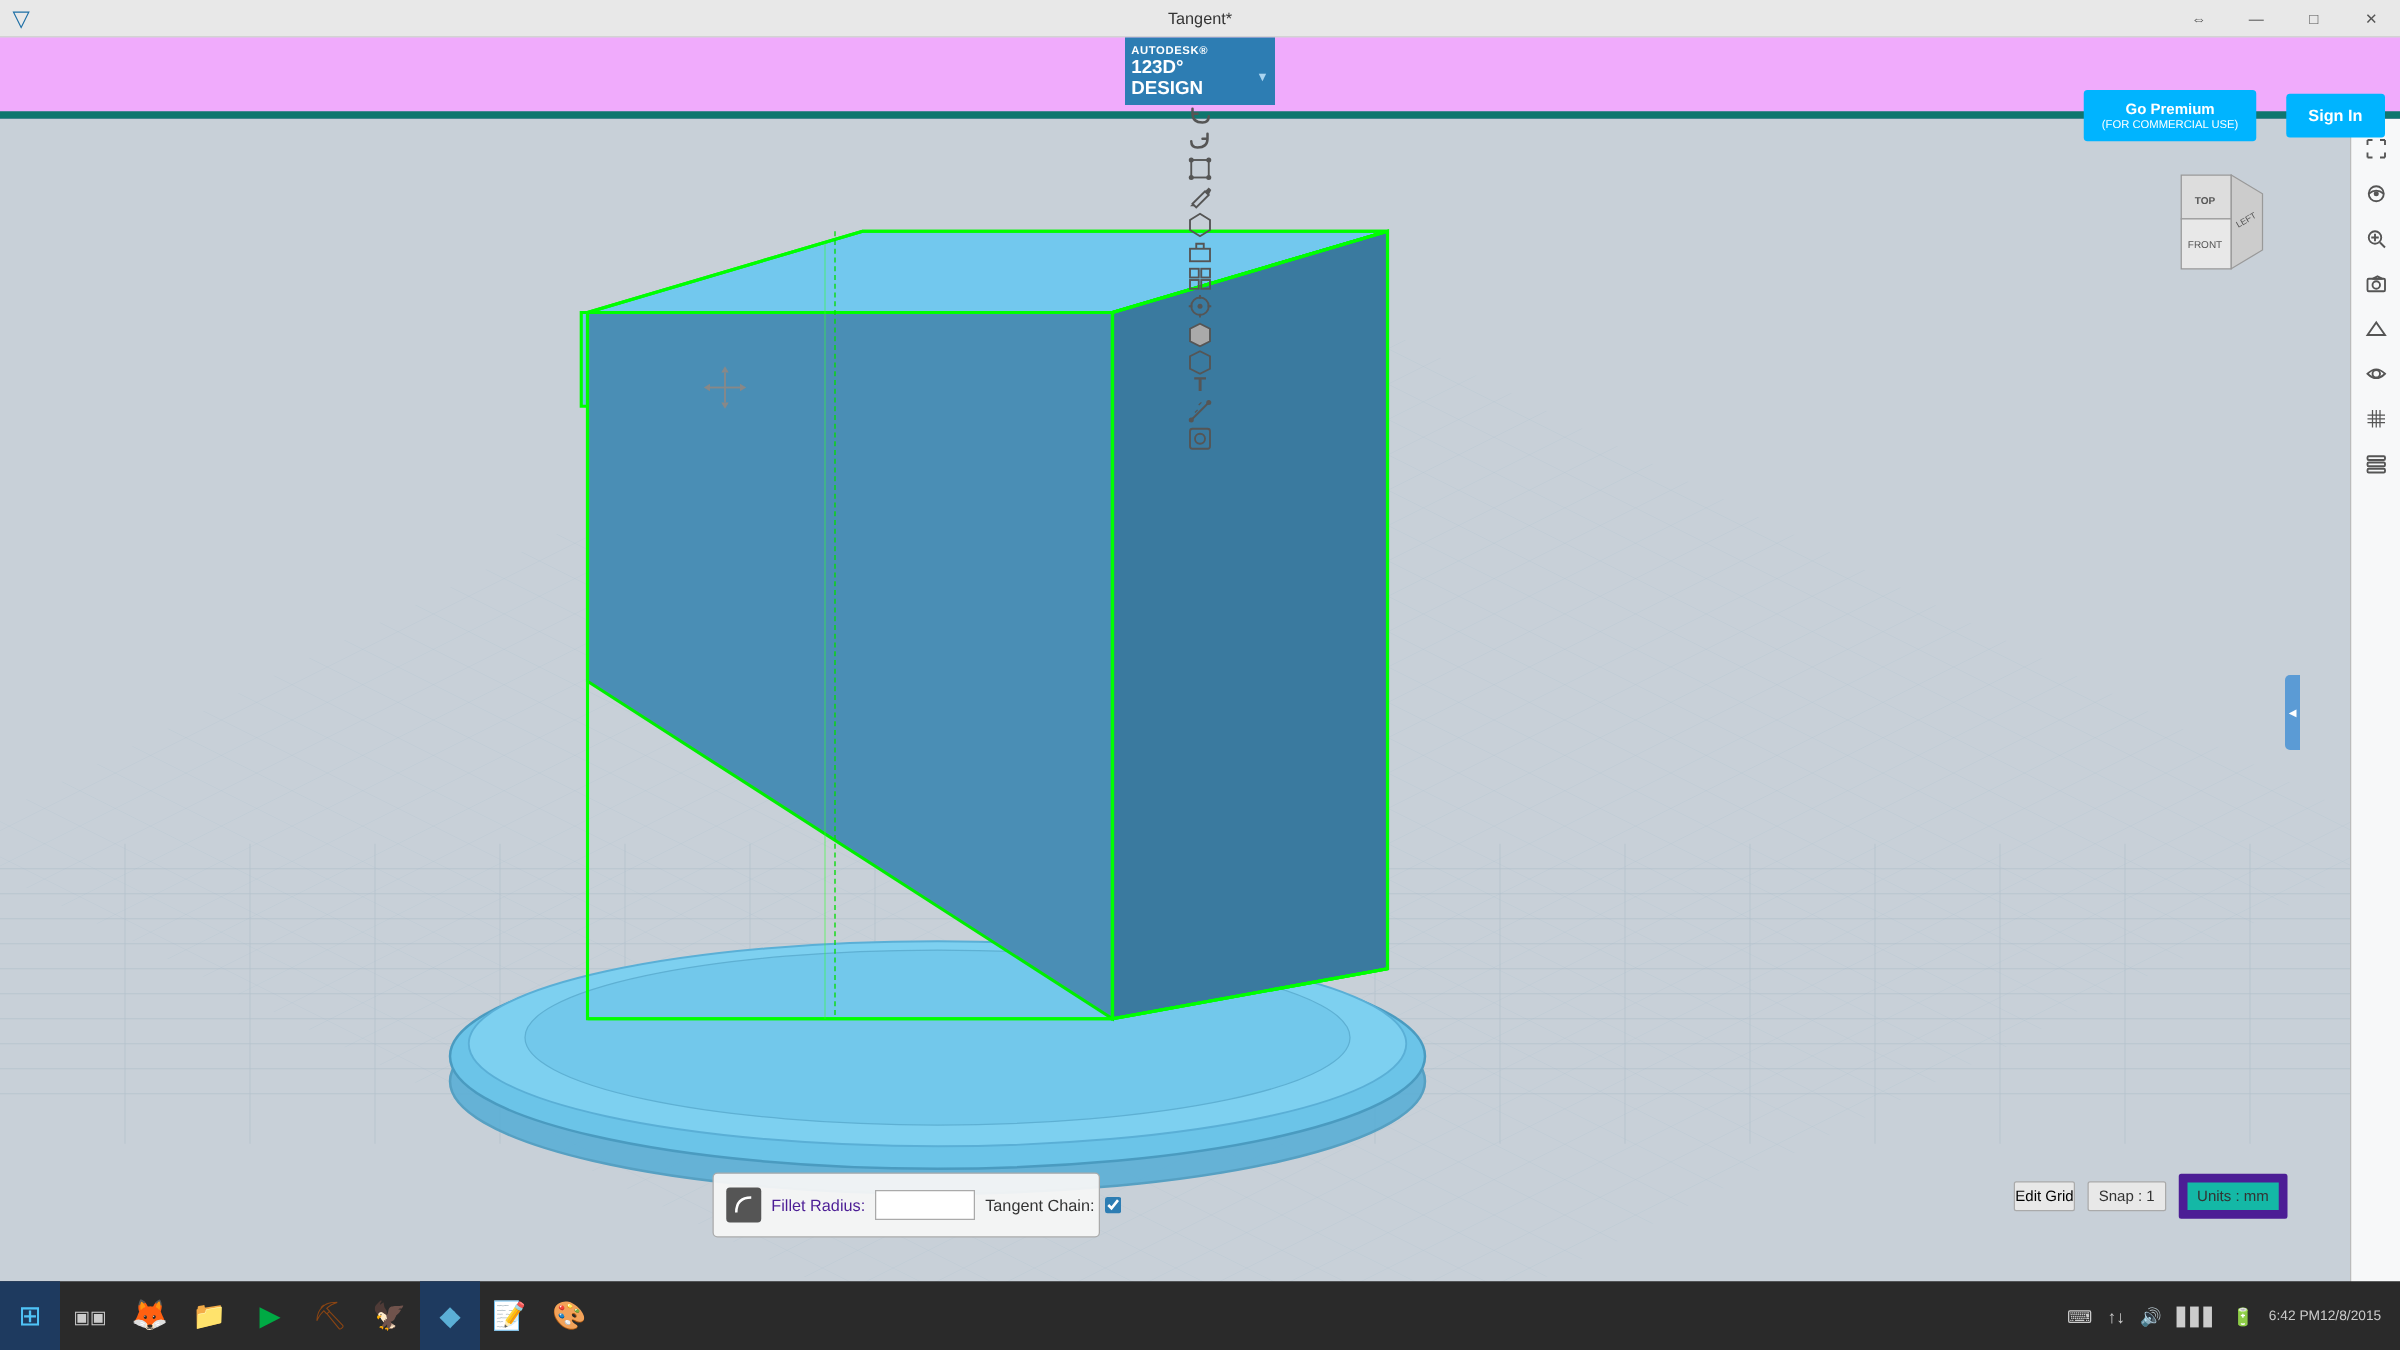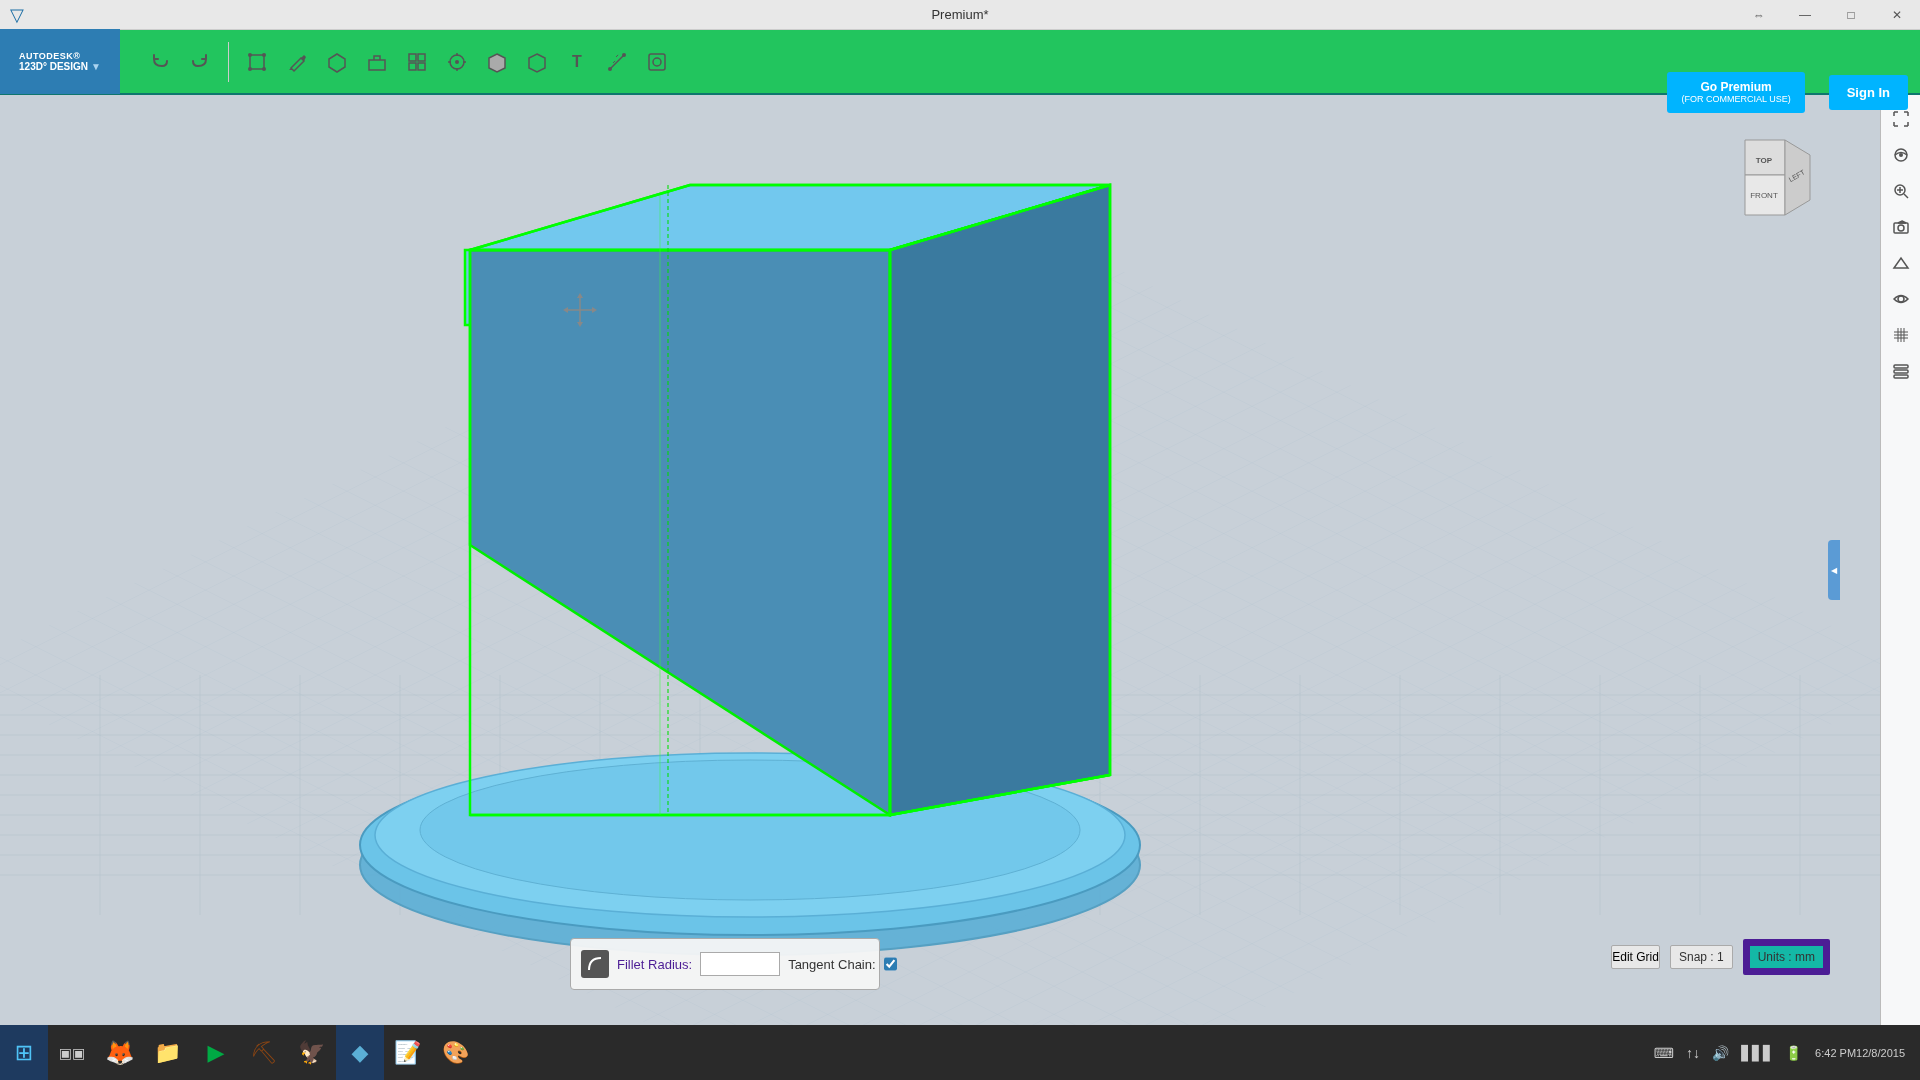--- a/index.html
+++ b/index.html
@@ -12,30 +12,30 @@
       border-bottom: 1px solid #ccc; z-index: 100;
     }
     #titlebar .title { font-size: 13px; color: #333; }
     #titlebar .win-controls { position: absolute; right: 0; top: 0; display: flex; height: 30px; }
     #titlebar .win-btn { width: 46px; height: 30px; display: flex; align-items: center; justify-content: center; font-size: 12px; color: #555; cursor: pointer; }
     #titlebar .win-left { position: absolute; left: 10px; top: 0; display: flex; align-items: center; height: 30px; }
 
     
     #toolbar {
       position: absolute; top: 30px; left: 0; width: 1920px; height: 65px;
-      background: #22c55e; border-bottom: 2px solid #0f766e;
-      display: flex; align-items: center; z-index: 100;
+      background: #f0abfc; border-bottom: 6px solid #0f766e;
+      display: flex; align-items: center; z-index: 100; flex-direction: column;
     }
     #logo-area {
       width: 120px; height: 65px; background: #2d7db3;
       display: flex; flex-direction: column; align-items: center; justify-content: center;
       color: white; padding: 5px;
     }
     #logo-area .logo-text { font-size: 9px; font-weight: bold; letter-spacing: 0.5px; }
-    #logo-area .logo-text2 { font-size: 10px; font-weight: bold; }
+    #logo-area .logo-text2 { font-size: 15px; font-weight: bold; }
     #logo-area .dropdown-arrow { font-size: 10px; color: #aad4f0; margin-left: 3px; }
 
     .toolbar-sep { width: 1px; height: 40px; background: #ccc; margin: 0 8px; }
     .toolbar-btn {
       width: 36px; height: 36px; display: flex; align-items: center; justify-content: center;
       cursor: pointer; border-radius: 3px; color: #444; font-size: 18px; margin: 0 2px;
     }
 
     
     #premium-area {
@@ -139,21 +139,21 @@
       color: white; font-size: 10px; z-index: 60;
     }
   </style>
 </head>
 <body>
 
 <div id="titlebar">
   <div class="win-left">
     <span style="font-size:18px; color:#1e6fa5; margin-right:8px;">▽</span>
   </div>
-  <span class="title">Premium*</span>
+  <span class="title">Tangent*</span>
   <div class="win-controls">
     <div class="win-btn">⇔</div>
     <div class="win-btn">—</div>
     <div class="win-btn">□</div>
     <div class="win-btn close">✕</div>
   </div>
 </div>
 
 <div id="toolbar">
   <div id="logo-area">

